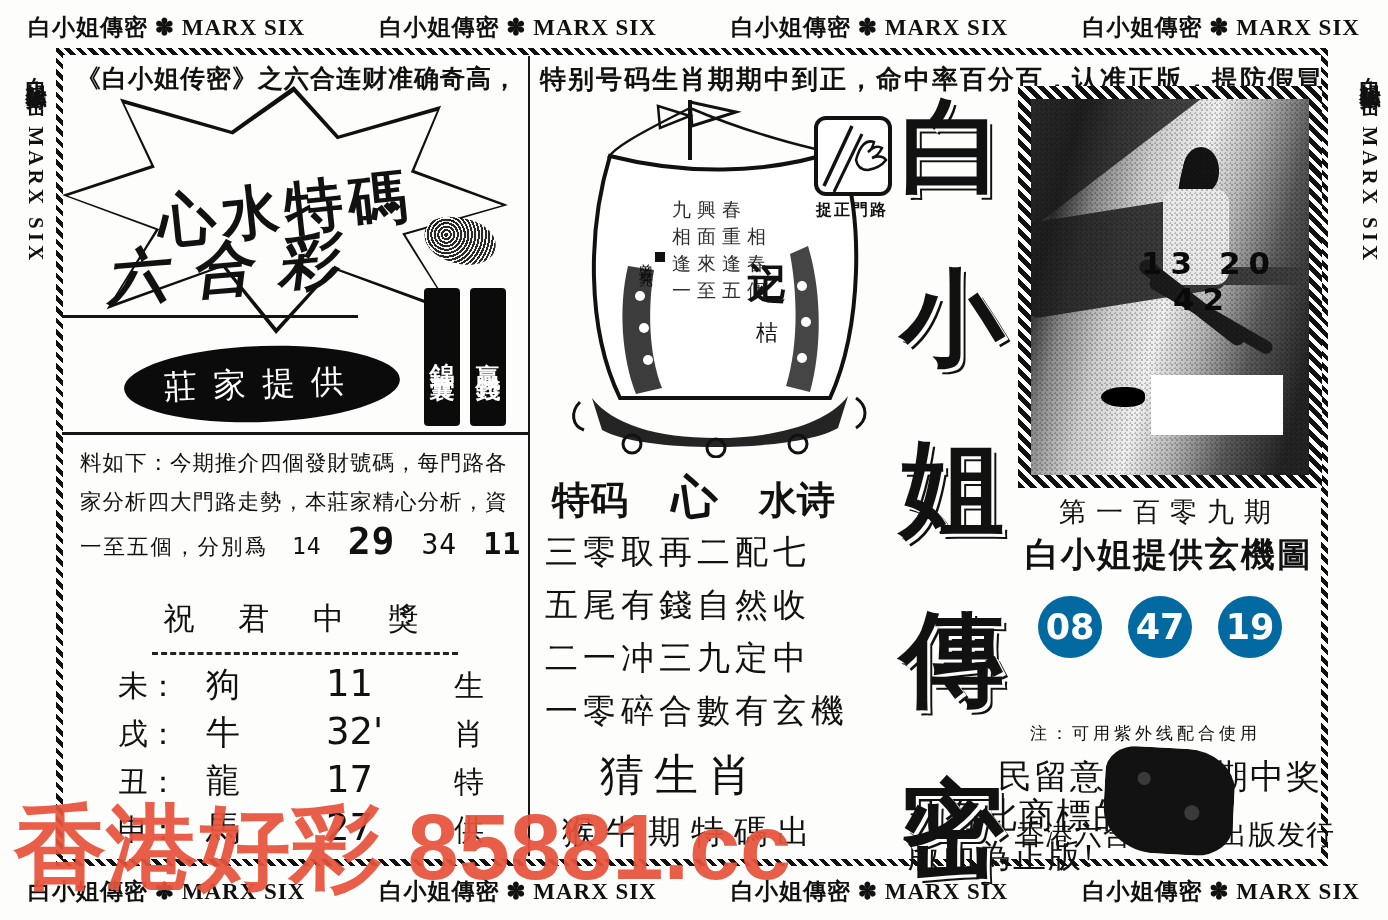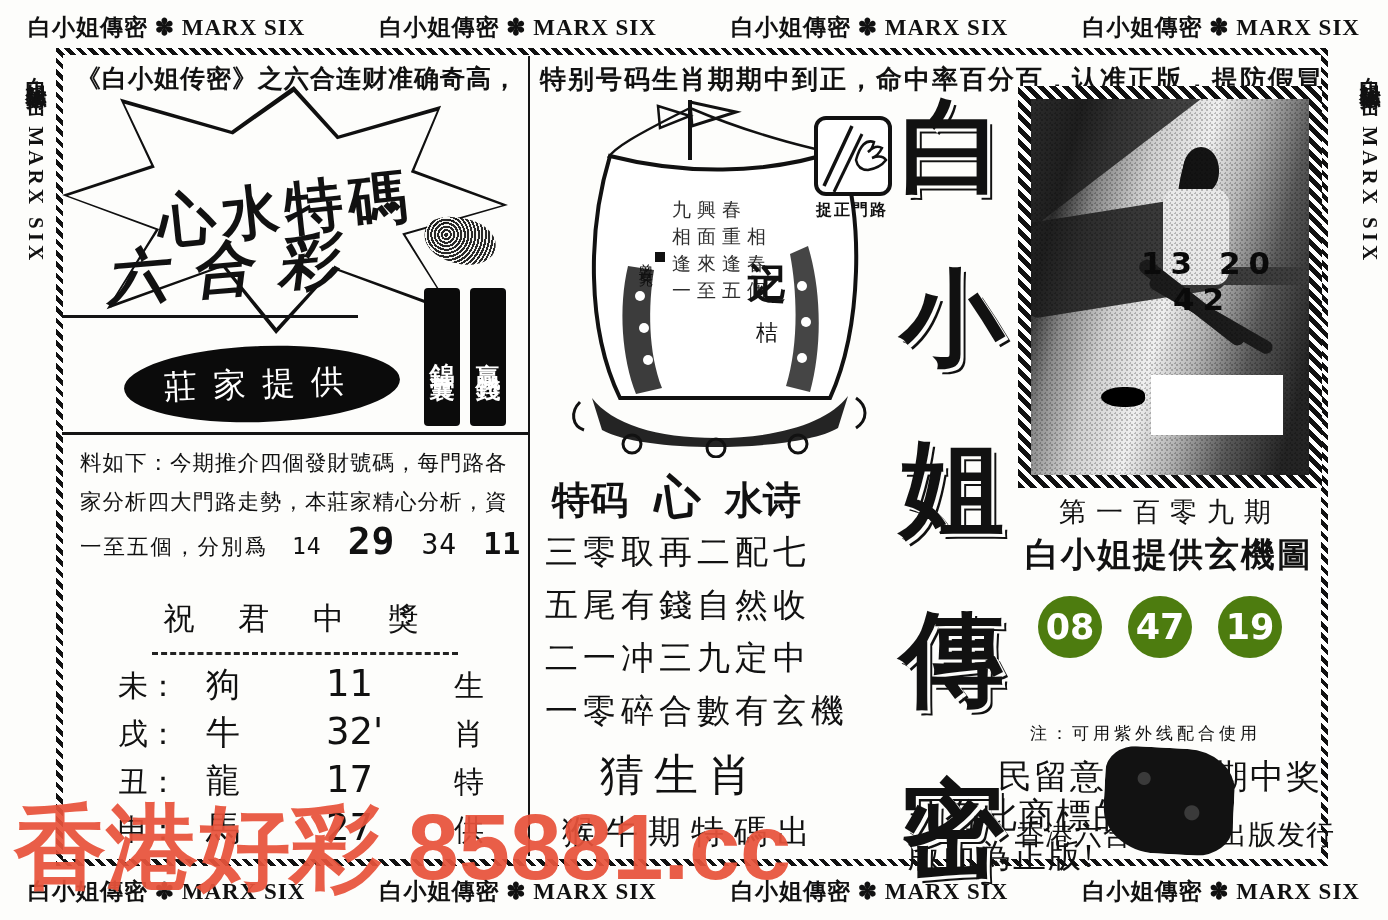--- a/index.html
+++ b/index.html
@@ -63,21 +63,21 @@
   .zrow .tail   { width:80px; font-size:30px; }
   
   .boat { position:absolute; left:540px; top:96px; width:352px; height:362px; }
   .sail-rows { position:absolute; left:672px; top:196px; width:120px; font-size:19px; letter-spacing:6px; line-height:27px; opacity:.88; white-space:nowrap; }
   .sail-bold { position:absolute; left:748px; top:232px; writing-mode:vertical-rl; text-orientation:upright; font-size:38px; font-weight:900; line-height:1; }
   .sail-side { position:absolute; left:756px; top:318px; font-size:22px; }
   .sail-sign { position:absolute; left:636px; top:252px; writing-mode:vertical-rl; text-orientation:upright; font-size:14.5px; letter-spacing:3px; }
   .sail-sign::before { content:""; display:block; width:10px; height:10px; background:#111; margin:0 auto 4px; }
   .hand-box { position:absolute; left:814px; top:116px; width:78px; height:80px; border:4px solid #111; border-radius:12px; background:#fff; overflow:hidden; }
   .hand-caption { position:absolute; left:800px; top:200px; width:104px; text-align:center; font-size:16px; font-weight:bold; letter-spacing:2px; white-space:nowrap; }
-  .poem-title { position:absolute; left:552px; top:466px; display:flex; align-items:baseline; gap:25px; font-weight:bold; white-space:nowrap; }
+  .poem-title { position:absolute; left:552px; top:466px; display:flex; align-items:baseline; gap:42px; font-weight:bold; white-space:nowrap; }
   .poem-title .i0,.poem-title .i2 { font-size:38px; }
   .poem-title .i1 { font-size:47px; transform:rotate(-8deg); }
   .poem { position:absolute; left:545px; top:530px; font-size:33px; letter-spacing:5px; white-space:nowrap; }
   .poem div { height:53px; }
   .guess { position:absolute; left:600px; top:746px; font-size:44px; letter-spacing:10px; white-space:nowrap; }
   .bottom-line { position:absolute; left:562px; top:810px; font-size:33px; letter-spacing:10px; white-space:nowrap; }
   
   .calligraphy { position:absolute; left:893px; top:96px; width:118px; height:786px; display:flex; flex-direction:column; justify-content:space-between; align-items:center; z-index:2; }
   .calligraphy div { font-size:104px; font-weight:900; line-height:1; text-shadow:3px 3px 0 #fdfdfb, 5px 5px 0 #111; }
   
@@ -97,21 +97,21 @@
   .ph-leg1 { left:96px; top:196px; width:130px; height:15px; border-radius:8px; transform:rotate(38deg); }
   .ph-leg2 { left:110px; top:210px; width:140px; height:13px; border-radius:8px; transform:rotate(30deg); }
   .ph-shoe { left:70px; top:288px; width:44px; height:20px; border-radius:50% 40% 40% 50%; background:#000; }
   .ph-num { position:absolute; font-family:"DejaVu Sans","Liberation Sans",sans-serif; font-weight:bold; font-size:31px; color:#0a0a0a; letter-spacing:8px; z-index:3; }
   .ph-num.top { left:110px; top:146px; }
   .ph-num.bottom { left:142px; top:182px; }
   .ph-redact { position:absolute; left:120px; top:276px; width:132px; height:60px; background:#fff; z-index:4; }
   .issue { position:absolute; left:1020px; top:494px; width:300px; text-align:center; font-size:27px; letter-spacing:10px; white-space:nowrap; }
   .mystic-caption { position:absolute; left:1004px; top:532px; width:330px; text-align:center; font-size:34px; letter-spacing:2px; font-weight:bold; white-space:nowrap; }
   .balls { position:absolute; left:1038px; top:596px; display:flex; gap:26px; }
-  .ball { width:64px; height:62px; border-radius:50%; background:#4d7c0f; color:#fff; display:flex; align-items:center; justify-content:center;
+  .ball { width:64px; height:62px; border-radius:50%; background:#0369a1; color:#fff; display:flex; align-items:center; justify-content:center;
     font-family:"DejaVu Sans","Liberation Sans",sans-serif; font-size:35px; font-weight:bold; }
   .uv-note { position:absolute; left:1030px; top:722px; font-size:17px; letter-spacing:4px; white-space:nowrap; }
   .footer-l1 { position:absolute; left:998px; top:754px; font-size:34px; letter-spacing:2px; white-space:nowrap; z-index:1; }
   .footer-l2 { position:absolute; left:908px; top:792px; font-size:35px; letter-spacing:2px; white-space:nowrap; z-index:1; }
   .footer-l3 { position:absolute; left:1016px; top:816px; font-size:28px; letter-spacing:1px; white-space:nowrap; z-index:1; }
   .footer-l4 { position:absolute; left:908px; top:834px; font-size:33px; letter-spacing:2px; white-space:nowrap; z-index:1; }
   .seal-blob { position:absolute; left:1104px; top:748px; width:130px; height:106px; background:#121212;
     border-radius:24% 38% 28% 42%; transform:rotate(3deg); z-index:2;
     background-image:radial-gradient(circle at 30% 30%, #3a3a3a 0 6px, transparent 7px), radial-gradient(circle at 68% 60%, #3a3a3a 0 7px, transparent 8px); }
   

